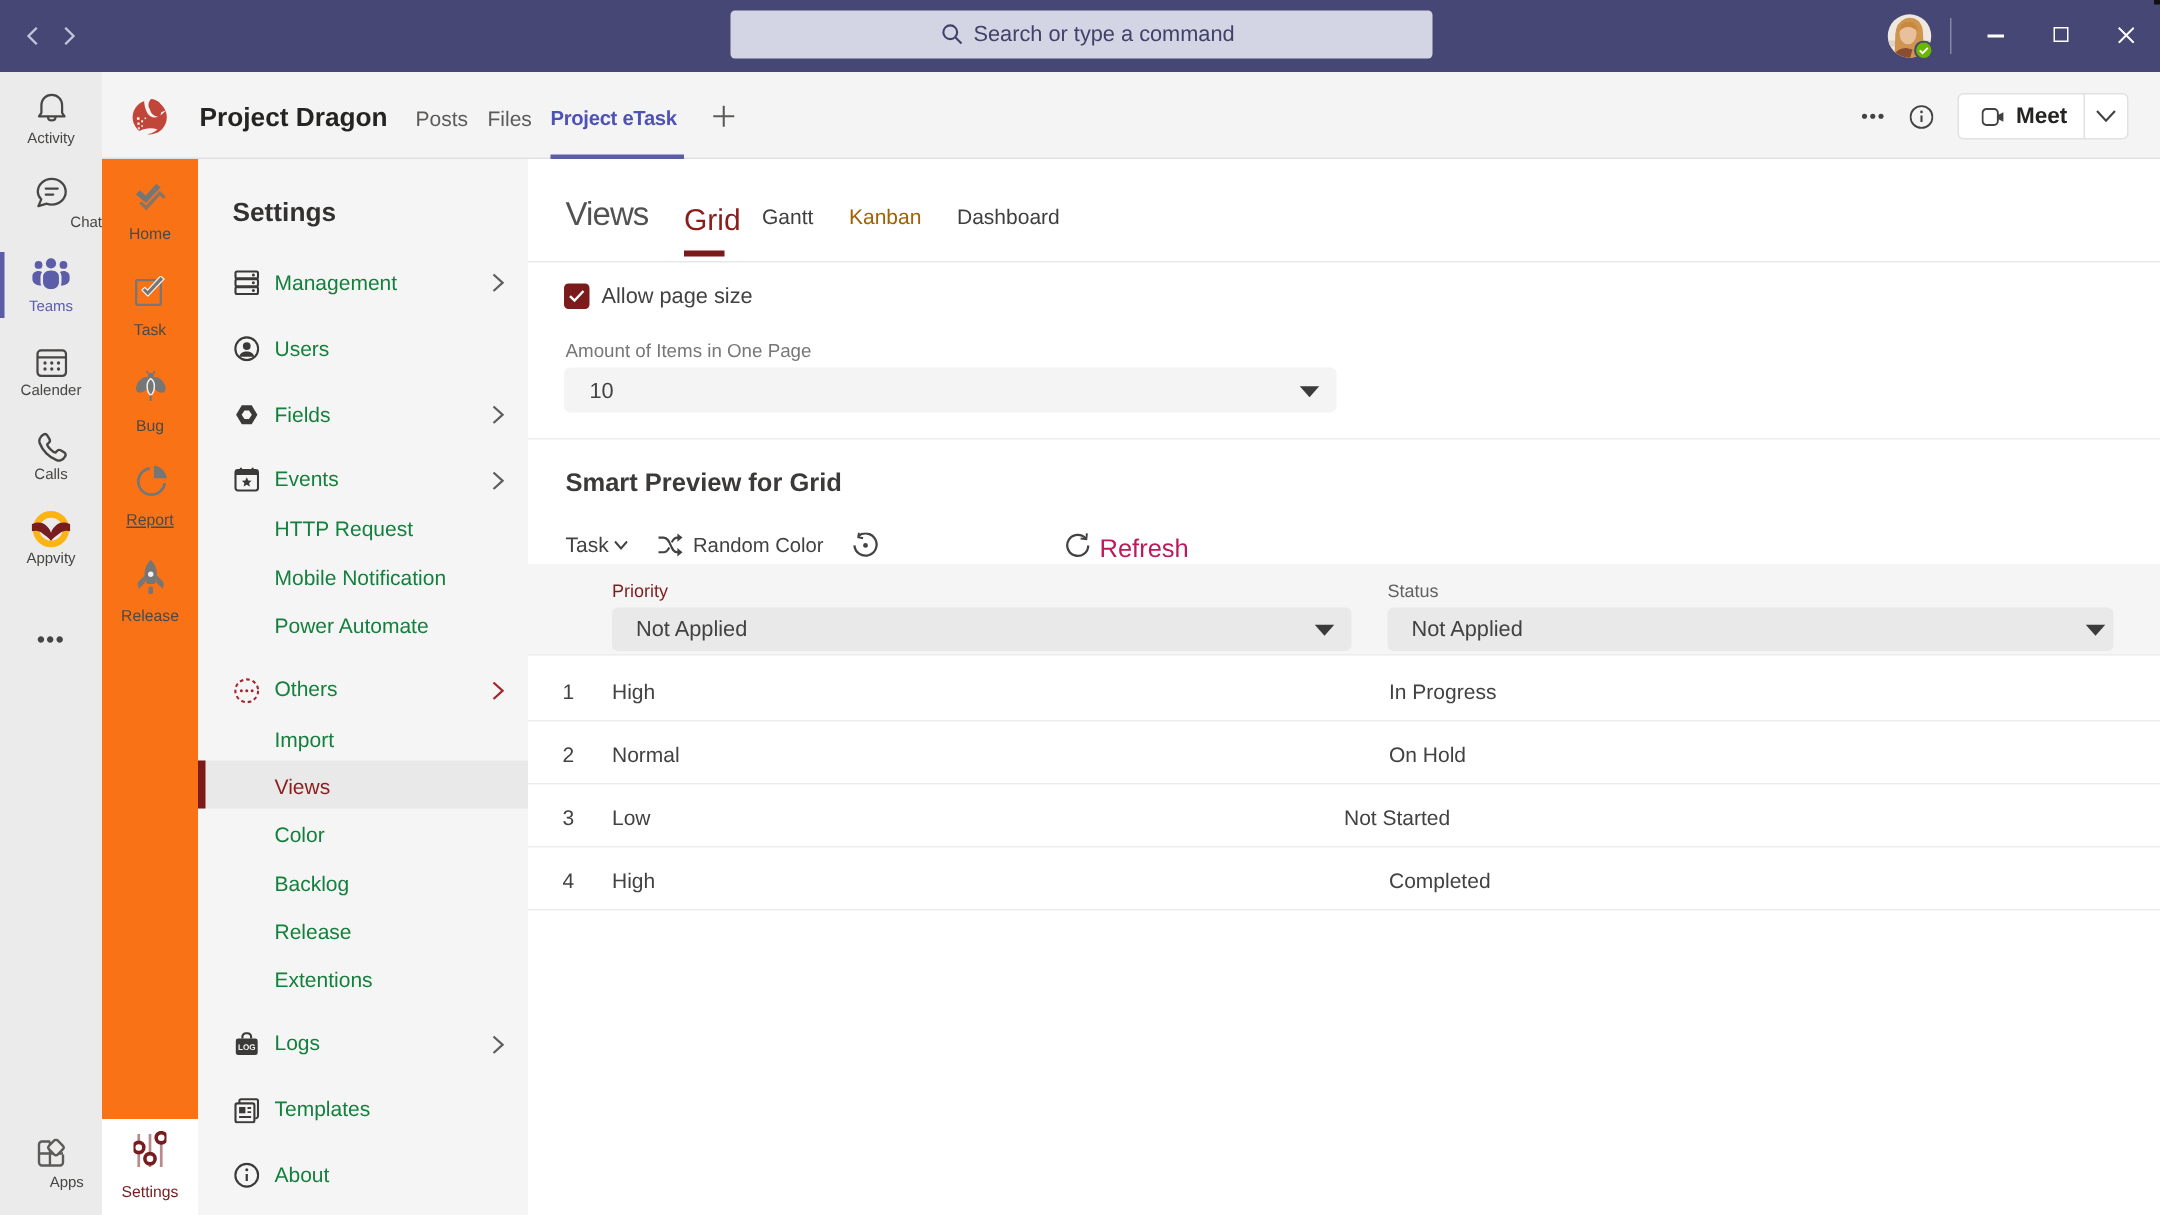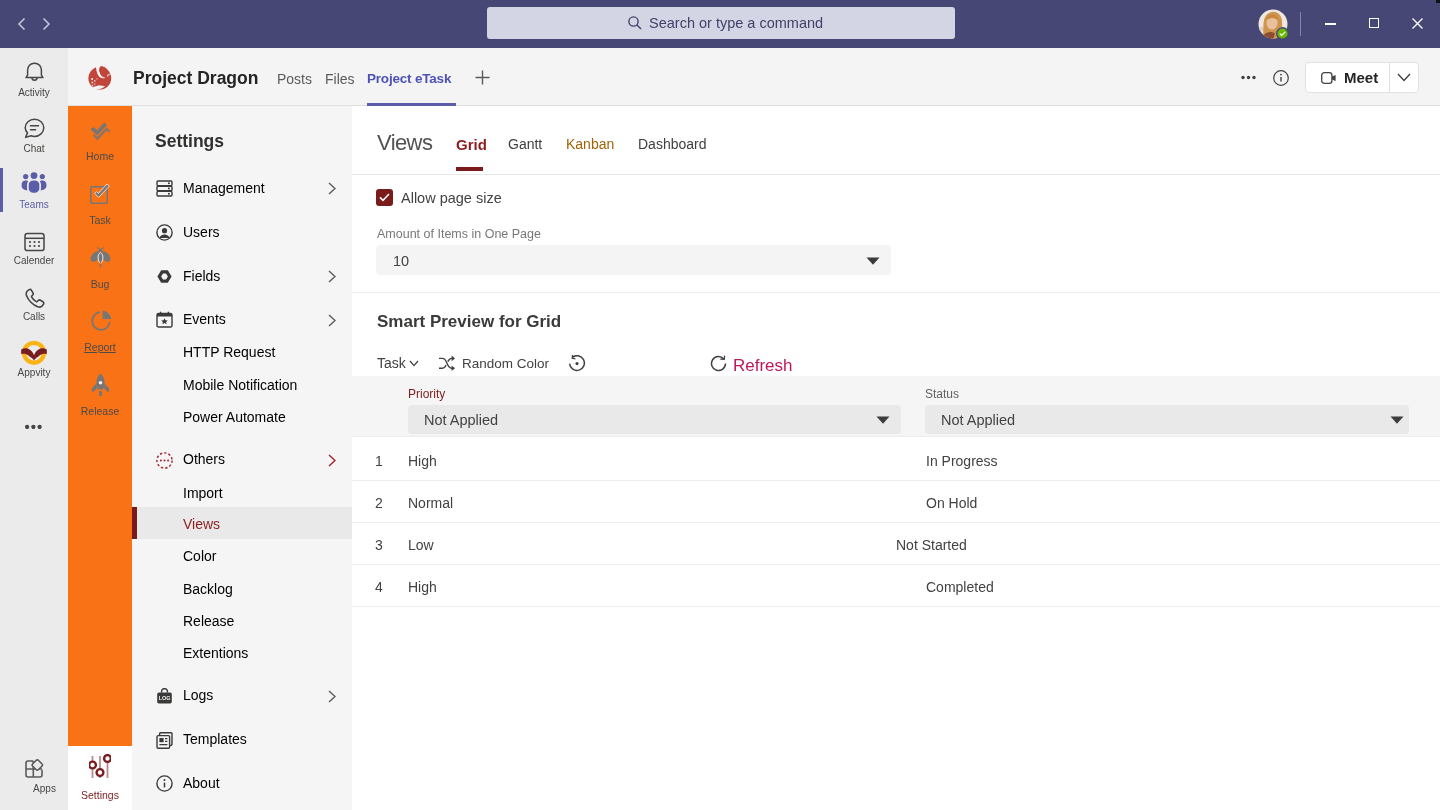--- a/index.html
+++ b/index.html
@@ -1,19 +1,19 @@
 <!DOCTYPE html>
 <html><head>
 <meta charset="utf-8">
 <style>
   * { margin:0; padding:0; box-sizing:border-box; }
   html,body { width:1440px; height:810px; overflow:hidden; }
   body { font-family:"Liberation Sans", sans-serif; position:relative; background:#fff; }
   .abs { position:absolute; }
-  .nav { position:absolute; left:51px; font-size:14px; color:#000000; white-space:nowrap; }
+  .nav { position:absolute; left:51px; font-size:14px; color:#15803d; white-space:nowrap; }
   .chev { position:absolute; }
 </style>
 </head>
 <body>
 
 <div class="abs" style="left:0;top:0;width:1440px;height:48px;background:#464775;">
 
   <svg class="abs" style="left:15px;top:17px;" width="14" height="14" viewBox="0 0 14 14" fill="none" stroke="#c2c3d6" stroke-width="1.6">
       <path d="M9.5 1.5 L4 7 L9.5 12.5"></path>
     </svg>
@@ -65,21 +65,21 @@
   <svg class="abs" style="left:25px;top:14px;" width="19" height="20" viewBox="0 0 19 20" fill="none" stroke="#484644" stroke-width="1.5">
       <path d="M9.5 1.2 C5.3 1.2 2.6 4.4 2.6 8.2 L2.6 13.2 L1 15.6 L18 15.6 L16.4 13.2 L16.4 8.2 C16.4 4.4 13.7 1.2 9.5 1.2 Z" stroke-linejoin="round"></path>
       <path d="M7 15.8 C7 17.3 8 18.3 9.5 18.3 C11 18.3 12 17.3 12 15.8"></path>
     </svg>
   <div class="abs" style="left:0;top:39px;width:68px;text-align:center;font-size:10px;">Activity</div>
 
   <svg class="abs" style="left:24px;top:70px;" width="21" height="21" viewBox="0 0 21 21" fill="none" stroke="#484644" stroke-width="1.5">
       <path d="M10.5 1.2 C15.6 1.2 19.8 5 19.8 9.8 C19.8 14.6 15.6 18.4 10.5 18.4 C9.3 18.4 8.2 18.2 7.1 17.8 L1.6 19.4 L3.5 14.9 C2.1 13.5 1.2 11.7 1.2 9.8 C1.2 5 5.4 1.2 10.5 1.2 Z" stroke-linejoin="round"></path>
       <path d="M6.5 7.7 L14.5 7.7 M6.5 11.7 L11.5 11.7" stroke-linecap="round"></path>
     </svg>
-  <div class="abs" style="left:0;top:95px;width:68px;text-align:center;font-size:10px;">Chat</div>
+  <div class="abs" style="left:0;top:95px;width:68px;text-align:right;font-size:10px;">Chat</div>
 
   <div class="abs" style="left:0;top:120px;width:3px;height:44px;background:#5b5da9;"></div>
   <svg class="abs" style="left:21px;top:124px;" width:26="" width="26" height="21" viewBox="0 0 26 21" fill="#5b5da9">
       <circle cx="13" cy="3.6" r="3.4"></circle>
       <circle cx="4.7" cy="4.6" r="2.6"></circle>
       <circle cx="21.3" cy="4.6" r="2.6"></circle>
       <path d="M13 8.4 C16.6 8.4 18.3 10.4 18.3 12.6 L18.3 16.2 C18.3 19 16 20.8 13 20.8 C10 20.8 7.7 19 7.7 16.2 L7.7 12.6 C7.7 10.4 9.4 8.4 13 8.4 Z"></path>
       <path d="M4.7 8.6 C6.2 8.6 7.2 9.1 7 9.5 C6.3 10.4 6 11.5 6 12.6 L6 16.2 C6 17 6.2 17.8 6.5 18.4 C3.8 18.3 0.6 17 0.6 14.1 L0.6 12.2 C0.6 10.2 2.3 8.6 4.7 8.6 Z"></path>
       <path d="M21.3 8.6 C23.7 8.6 25.4 10.2 25.4 12.2 L25.4 14.1 C25.4 17 22.2 18.3 19.5 18.4 C19.8 17.8 20 17 20 16.2 L20 12.6 C20 11.5 19.7 10.4 19 9.5 C18.8 9.1 19.8 8.6 21.3 8.6 Z"></path>
     </svg>
@@ -320,21 +320,21 @@
   <svg class="abs" style="left:24px;top:669px;" width="17" height="17" viewBox="0 0 17 17" fill="none">
       <circle cx="8.5" cy="8.5" r="7.6" stroke="#3b3a39" stroke-width="1.4"></circle>
       <path d="M8.5 7.6 L8.5 12.4" stroke="#3b3a39" stroke-width="1.5"></path>
       <circle cx="8.5" cy="4.9" r="1" fill="#3b3a39"></circle>
     </svg>
   <div class="nav" style="top:668.5px;">About</div>
 </div>
 
 <div class="abs" id="main" style="left:352px;top:106px;width:1088px;height:704px;background:#fff;">
   <div class="abs" style="left:25px;top:24px;font-size:22px;letter-spacing:-0.6px;color:#525252;">Views</div>
-  <div class="abs" style="left:104px;top:30px;font-size:15px;color:#8c1d1d;font-weight:bold;">Grid</div>
+  <div class="abs" style="left:104px;top:30px;font-size:20px;color:#8c1d1d;">Grid</div>
   <div class="abs" style="left:156px;top:30px;font-size:14px;color:#3f3f3f;">Gantt</div>
   <div class="abs" style="left:214px;top:30px;font-size:14px;color:#a16207;">Kanban</div>
   <div class="abs" style="left:286px;top:30px;font-size:14px;color:#3f3f3f;">Dashboard</div>
   <div class="abs" style="left:104px;top:61px;width:27px;height:3.5px;background:#7a1a1a;"></div>
   <div class="abs" style="left:0;top:68px;width:1088px;height:1px;background:#e8e8e8;"></div>
 
   <div class="abs" style="left:24px;top:83px;width:17px;height:17px;background:#7a1c1c;border-radius:3px;"></div>
   <svg class="abs" style="left:27px;top:87px;" width="11" height="9" viewBox="0 0 11 9" fill="none" stroke="#fff" stroke-width="1.6">
       <path d="M1 4.4 L4 7.4 L10 1"></path>
     </svg>

